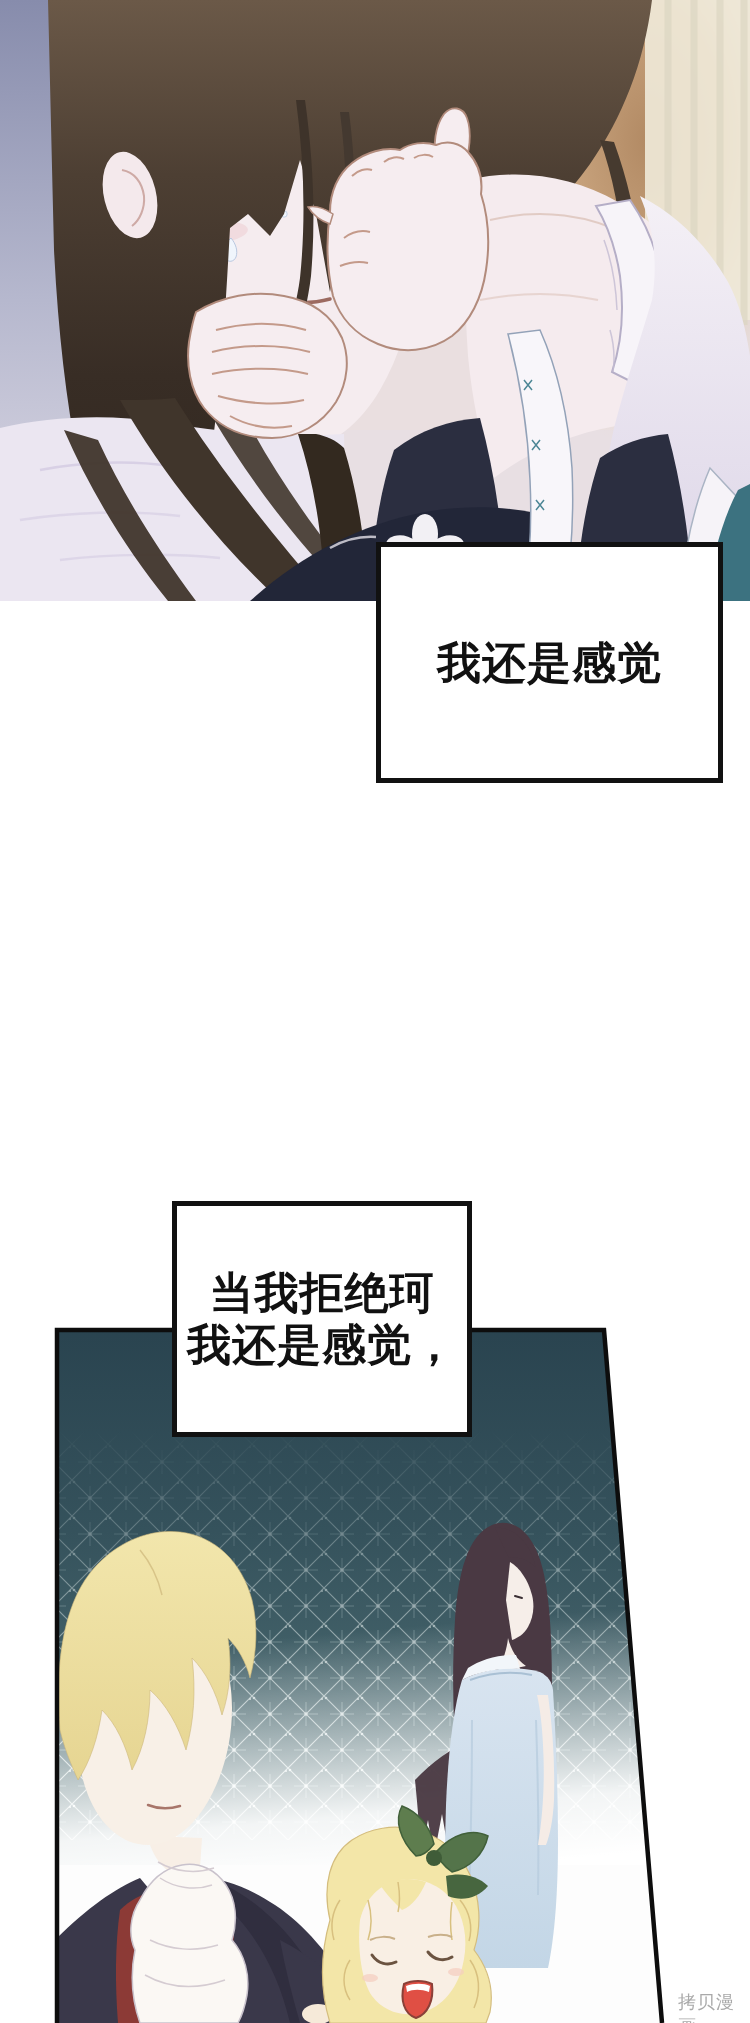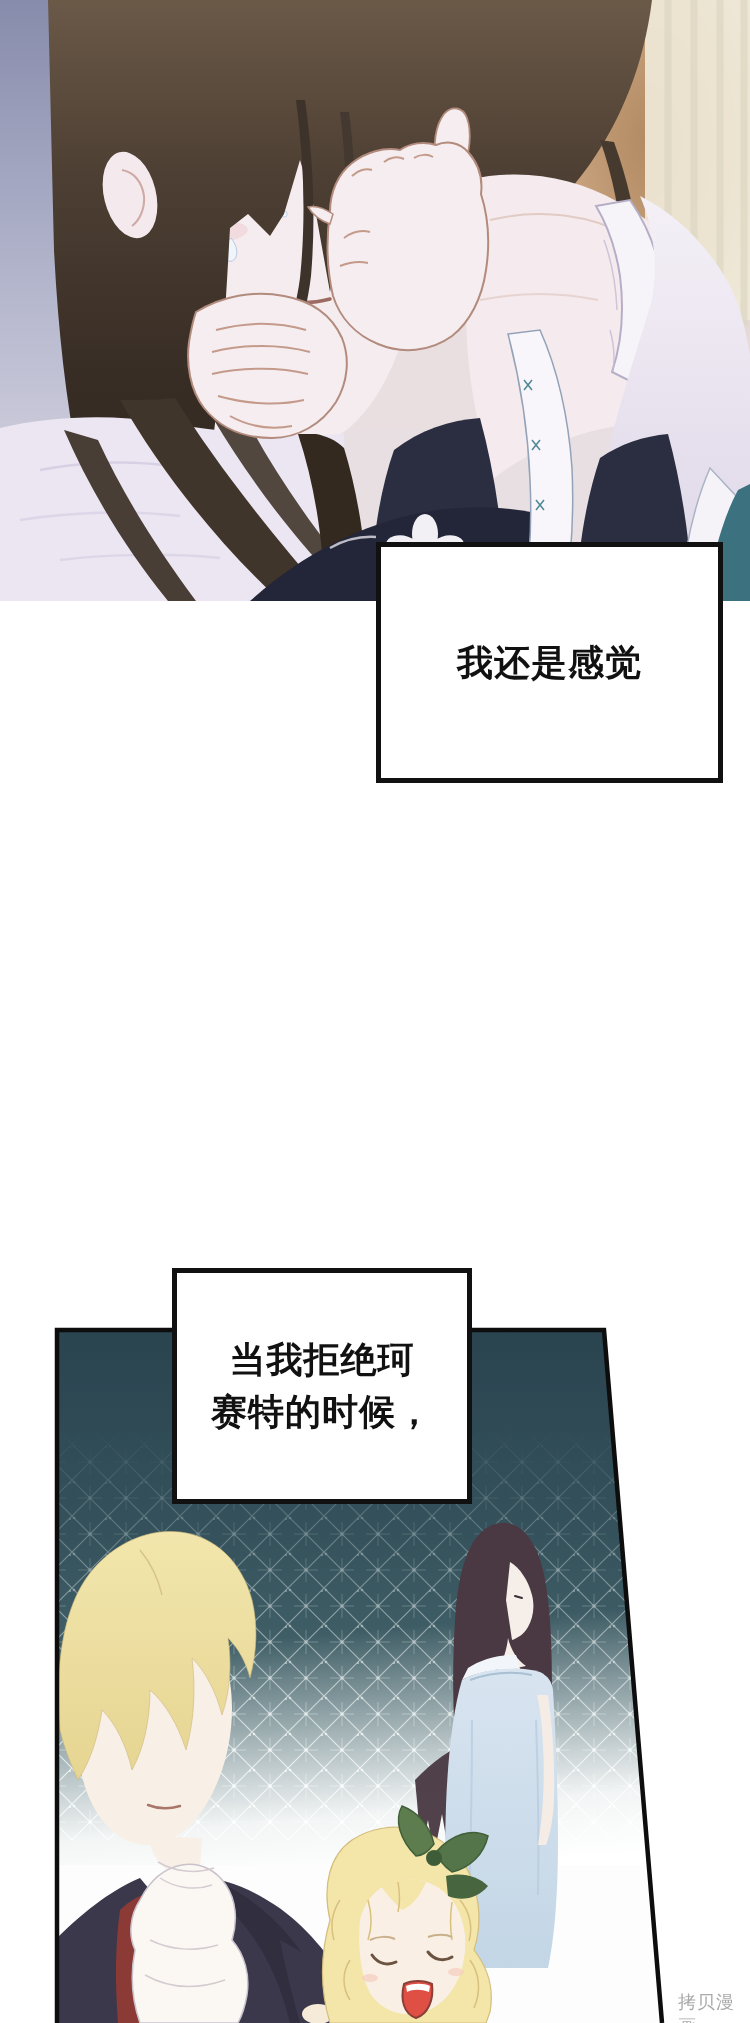--- a/index.html
+++ b/index.html
@@ -7,25 +7,25 @@
     width:750px;height:2023px;position:relative;background:#ffffff;
     font-family:"Liberation Sans", sans-serif;overflow:hidden;
   }
   .panel{position:absolute;}
   #panel-1{left:0;top:0;width:750px;height:601px;}
   #panel-2{left:0;top:1300px;width:750px;height:723px;}
   .speech-box{
     position:absolute;background:#ffffff;border:5px solid #111111;
     box-sizing:border-box;display:flex;flex-direction:column;
     align-items:center;justify-content:center;text-align:center;
-    color:#111111;font-weight:bold;font-size:36px;line-height:52px;
+    color:#111111;font-weight:bold;font-size:44px;line-height:52px;
     letter-spacing:1px;z-index:5;
   }
   #speech-box-1{left:376px;top:542px;width:347px;height:241px;}
-  #speech-box-2{left:172px;top:1268px;width:300px;height:236px;}
+  #speech-box-2{left:172px;top:1201px;width:300px;height:236px;}
   .watermark{
     position:absolute;left:678px;top:1990px;font-size:18px;color:#a9a9a9;
     letter-spacing:1px;z-index:6;
   }
   svg{display:block;}
 </style>
 </head>
 <body>
 
 <div class="panel" id="panel-1">
@@ -323,16 +323,16 @@
   <path d="M57,723 L57,30 L604,30 L662,723" fill="none" stroke="#0d0d0d" stroke-width="4.5"></path>
 </svg>
 </div>
 
 <div class="speech-box" id="speech-box-1">
   <span>我还是感觉</span>
 </div>
 
 <div class="speech-box" id="speech-box-2">
   <span>当我拒绝珂</span>
-  <span>赛特的时候，</span>
+  <span>我还是感觉，</span>
 </div>
 
 <div class="watermark">拷贝漫画</div>
 
 </body></html>

